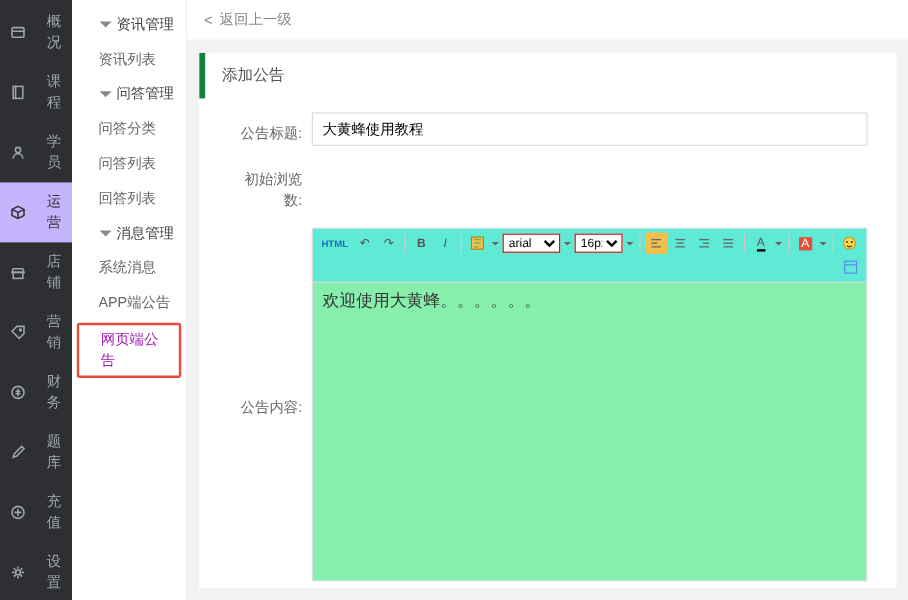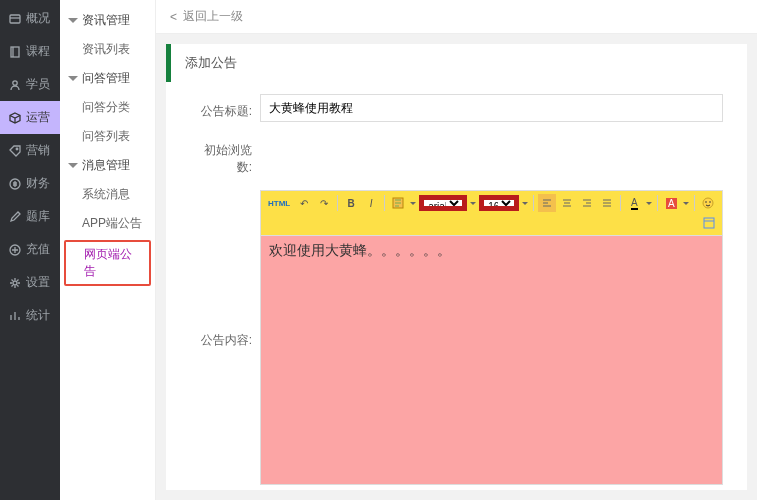--- a/index.html
+++ b/index.html
@@ -1,45 +1,45 @@
 <!DOCTYPE html>
 <html><head>
 <meta charset="utf-8">
 <style>
 * { margin:0; padding:0; box-sizing:border-box; }
 body { font-family:"Microsoft YaHei","PingFang SC",sans-serif; font-size:12px; color:#555; background:#f2f2f2; width:757px; height:500px; overflow:hidden; }
 .layout { display:flex; height:100%; }
 .nav1 { width:60px; background:#2d2f33; color:#9fa5ab; display:flex; flex-direction:column; padding-top:2px; }
-.nav1-item { display:flex; flex-direction:row; align-items:center; gap:4px; padding:8px 8px; cursor:pointer; }
+.nav1-item { display:flex; flex-direction:row; align-items:center; gap:17px; padding:8px 8px; cursor:pointer; }
 .nav1-item.active { background:#c4b5fd; color:#333; }
 .nav1-item .ico { width:14px; height:14px; display:flex; align-items:center; justify-content:center; }
 .nav1-item .lbl { font-size:12px; }
 .nav2 { width:96px; background:#fff; border-right:1px solid #eee; padding-top:6px; }
-.nav2-group { padding:6px 10px 6px 8px; color:#444; display:flex; align-items:center; gap:4px; cursor:pointer; }
+.nav2-group { padding:6px 10px 6px 8px; color:#444; display:flex; align-items:center; gap:4px; cursor:pointer;justify-content:flex-end; }
 .nav2-child { padding:6px 10px 6px 22px; color:#666; cursor:pointer; }
 .nav2-child.active { color:#a21caf; border:2px solid #e74c3c; border-radius:2px; margin:2px 4px; padding:4px 8px 4px 18px; }
 .chev { width:0; height:0; border-left:5px solid transparent; border-right:5px solid transparent; border-top:5px solid #888; }
 .main { flex:1; display:flex; flex-direction:column; background:#f2f2f2; }
 .crumb { background:#fff; padding:8px 14px; color:#888; border-bottom:1px solid #eee; display:flex; align-items:center; gap:6px; cursor:pointer; }
 .formwrap { background:#fff; margin:10px; flex:1; display:flex; flex-direction:column; overflow:hidden; }
 .formhead { padding:10px 14px; border-left:5px solid #15803d; color:#555; font-size:13px; }
 .formbody { padding:12px 24px 8px 24px; flex:1; overflow:auto; }
 .row { display:flex; align-items:center; margin-bottom:14px; }
 .row > label { width:70px; text-align:right; padding-right:8px; padding-top:6px; color:#666; }
 .row input[type=text] { flex:1; max-width:480px; border:1px solid #ddd; padding:6px 8px; font-size:12px; }
 .editor { flex:1; max-width:480px; border:1px solid #ddd; display:flex; flex-direction:column; height:295px; }
-.toolbar { background:#fde047; border-bottom:1px solid #ddd; padding:3px 4px; display:flex; align-items:center; gap:2px; flex-wrap:wrap; }
+.toolbar { background:#5eead4; border-bottom:1px solid #ddd; padding:3px 4px; display:flex; align-items:center; gap:2px; flex-wrap:wrap; }
 .tbtn { min-width:18px; height:18px; padding:0 2px; border:1px solid transparent; display:flex; align-items:center; justify-content:center; font-size:10px; color:#555; cursor:pointer; }
-.tsel { border:5px solid #b91c1c; font-size:10px; height:16px; background:#fff; }
+.tsel { border:1px solid #b91c1c; font-size:10px; height:16px; background:#fff; }
 .tsel.font { width:48px; }
 .tsel.size { width:40px; }
 .sep { width:1px; height:16px; background:#ccc; margin:0 2px; }
 .drop { width:8px; display:flex; align-items:center; justify-content:center; }
 .drop::after { content:""; border-left:3px solid transparent; border-right:3px solid transparent; border-top:3px solid #666; }
-.canvas { flex:1; background:#fca5a5; padding:6px 8px; font-size:14px; color:#333; overflow:auto; }
+.canvas { flex:1; background:#86efac; padding:6px 8px; font-size:14px; color:#333; overflow:auto; }
 svg { display:block; }
 .tool-right { margin-left:auto; }
 </style>
 </head>
 <body>
 
 <div class="layout">
   <div class="nav1" id="nav1">
       <div class="nav1-item">
         <span class="ico">
@@ -73,20 +73,29 @@
           <svg width="14" height="14" fill="none" stroke="currentColor" stroke-width="1.3">
             <path d="M7 2l5 2.5v5L7 12 2 9.5v-5z"></path>
             <path d="M2 4.5L7 7l5-2.5M7 7v5"></path>
           </svg>
         </span>
         <span class="lbl">运营</span>
       </div>
       <div class="nav1-item">
         <span class="ico">
           <svg width="14" height="14" fill="none" stroke="currentColor" stroke-width="1.3">
+            <path d="M3 4h8l1 3H2z"></path>
+            <rect x="3" y="7" width="8" height="5"></rect>
+          </svg>
+        </span>
+        <span class="lbl">店铺</span>
+      </div>
+      <div class="nav1-item">
+        <span class="ico">
+          <svg width="14" height="14" fill="none" stroke="currentColor" stroke-width="1.3">
             <path d="M2 6l4-4h6v6l-4 4-6-6z"></path>
             <circle cx="9" cy="5" r="0.8" fill="currentColor"></circle>
           </svg>
         </span>
         <span class="lbl">营销</span>
       </div>
       <div class="nav1-item">
         <span class="ico">
           <svg width="14" height="14" fill="none" stroke="currentColor" stroke-width="1.3">
             <circle cx="7" cy="7" r="5"></circle>
@@ -135,20 +144,21 @@
         <span class="chev"></span>
         <span>资讯管理</span>
       </div>
       <div class="nav2-child">资讯列表</div>
       <div class="nav2-group">
         <span class="chev"></span>
         <span>问答管理</span>
       </div>
       <div class="nav2-child">问答分类</div>
       <div class="nav2-child">问答列表</div>
+      <div class="nav2-child">回答列表</div>
       <div class="nav2-group">
         <span class="chev"></span>
         <span>消息管理</span>
       </div>
       <div class="nav2-child">系统消息</div>
       <div class="nav2-child">APP端公告</div>
       <div class="nav2-child active">网页端公告</div>
     </div>
   <div class="main">
     <div class="crumb">

